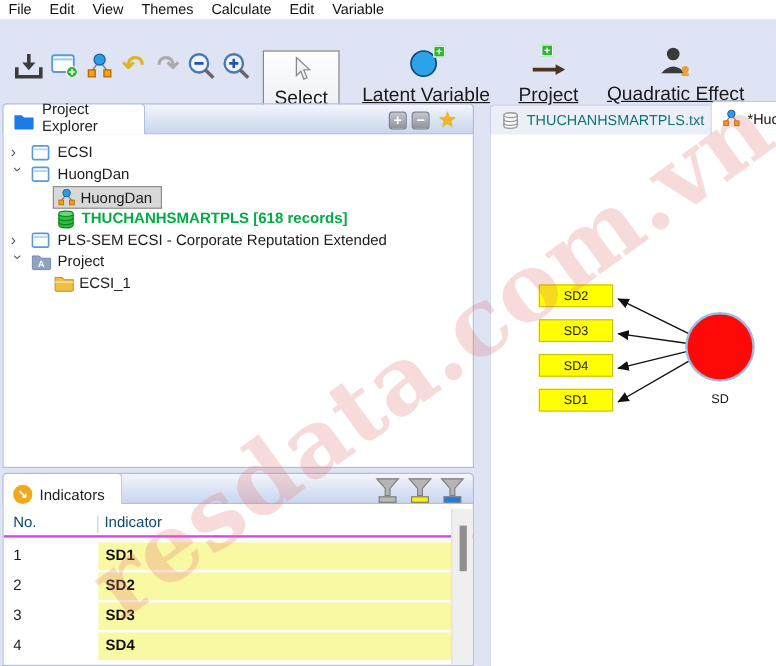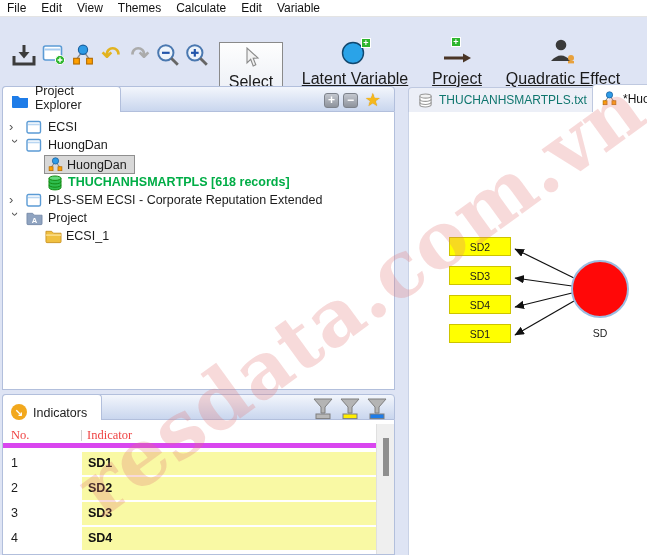--- a/index.html
+++ b/index.html
@@ -46,22 +46,22 @@
   .chev.open { transform:rotate(90deg); }
   .ticon { position:absolute; top:1px; width:17px; height:16px; }
   .tlabel { position:absolute; top:1px; white-space:nowrap; }
   .sel-box { position:absolute; left:41px; top:-1px; height:19px; background:#d8d8d8; border:1px solid #8f8f8f;
              display:flex; align-items:center; gap:4px; padding:0 7px 0 3px; }
   .dataset-label { color:#00ad46; font-weight:bold; }
 
   
   .ind-panel { position:absolute; left:2px; top:394px; width:393px; height:161px; }
   .funnel-btn { width:22px; height:23px; }
-  .tbl-head { position:absolute; left:0; top:4px; height:24px; width:100%; font-size:12.5px; color:#ef4444;
-              border-bottom:5px solid #d946ef;font-family:Liberation Serif, serif; }
+  .tbl-head { position:absolute; left:0; top:4px; height:24px; width:100%; font-size:12.5px; color:#0c4a6e;
+              border-bottom:2px solid #d946ef; }
   .col-div { position:absolute; left:78px; top:6px; bottom:2px; width:1px; background:#d0d0d0; }
   .trow-no { position:absolute; left:8px; width:60px; font-size:12.5px; color:#1c1c1c; line-height:23px; }
   .trow-cell { position:absolute; left:79px; width:294px; height:23px; background:#f9f9a4;
                font-size:12.5px; font-weight:bold; color:#111; line-height:23px; padding-left:6px; }
   .vscroll { position:absolute; right:0; top:4px; bottom:0; width:18px; background:#efefef; border-left:1px solid #e0e0e0; }
   .vthumb { position:absolute; left:6px; top:14px; width:6px; height:38px; background:#8f8f8f; }
 
   
   .etabs { position:absolute; left:408px; top:84px; right:0; height:28px; }
   .etab { position:absolute; display:flex; align-items:center; gap:6px; padding:0 9px;

